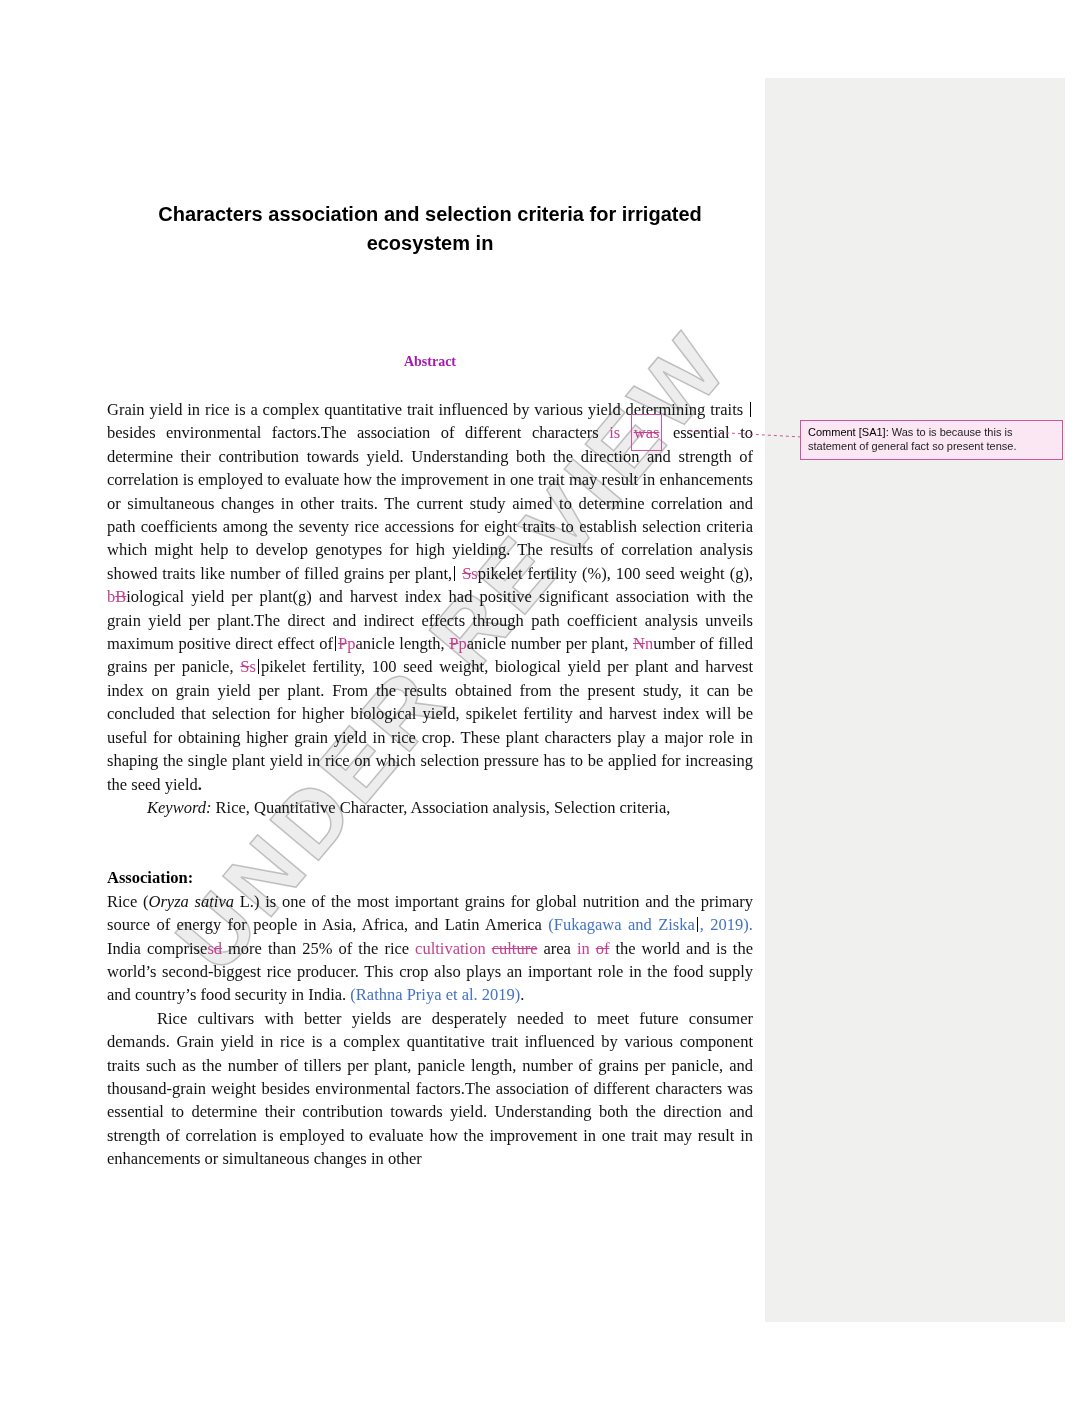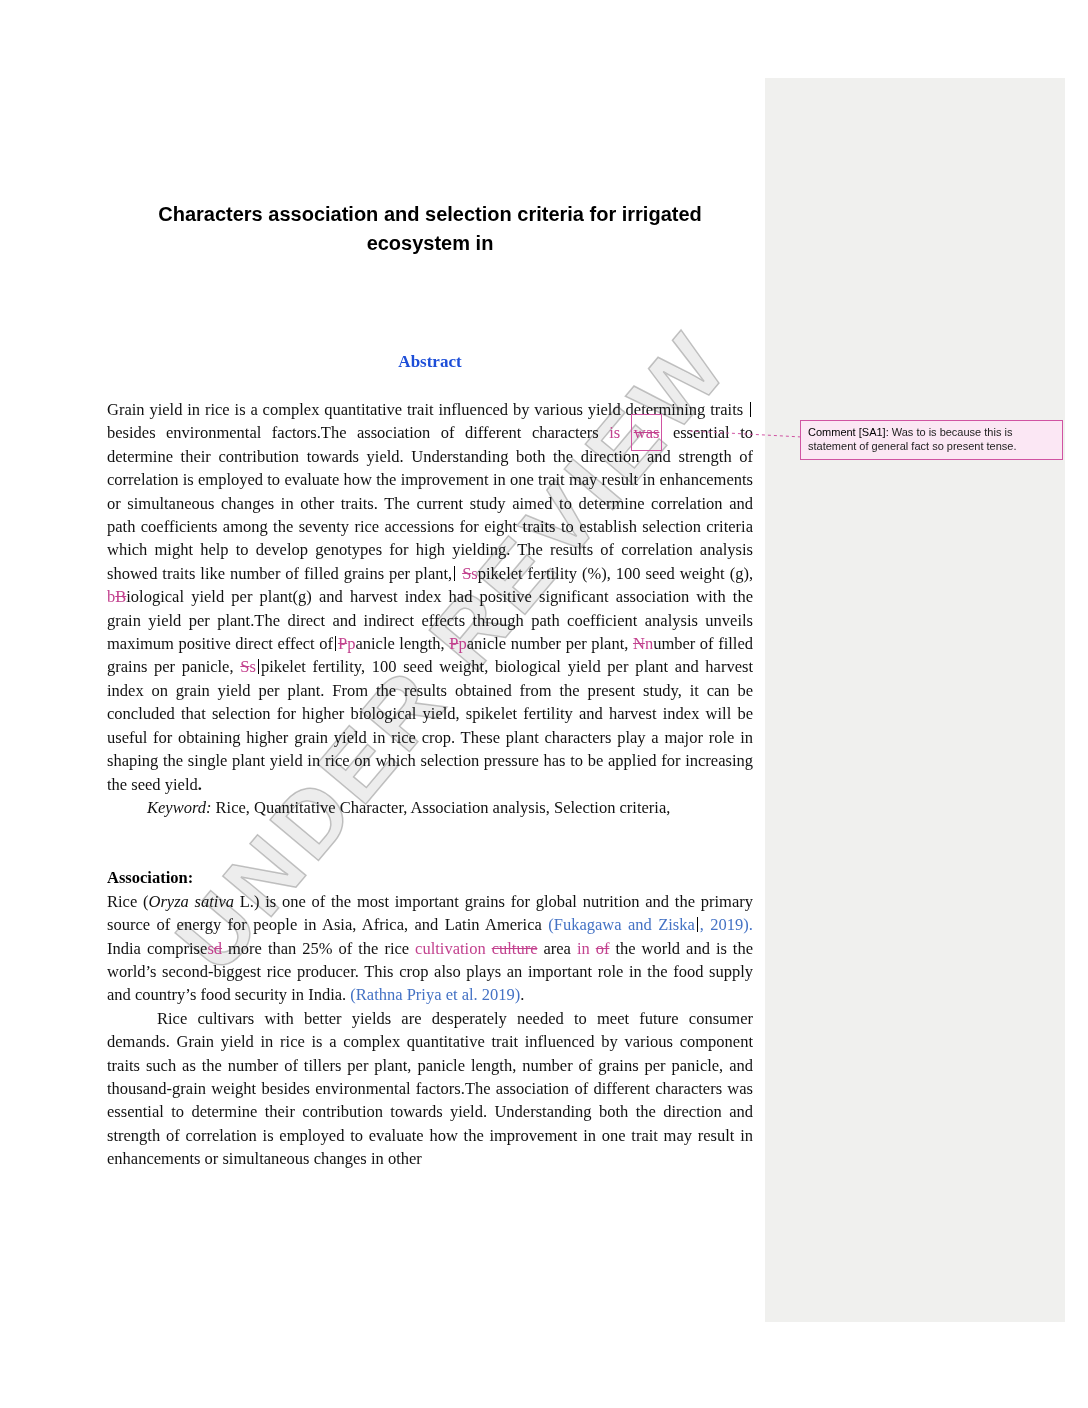--- a/index.html
+++ b/index.html
@@ -47,23 +47,23 @@
     font-family:"Liberation Sans",sans-serif;
     font-weight:bold;
     font-size:20px;
     line-height:29px;
     color:#000;
   }
   .abstract-heading{
     margin-top:92px;
     text-align:center;
     font-weight:bold;
-    font-size:17px;
+    font-size:14px;
     line-height:24px;
-    color:#1d4ed8;
+    color:#a21caf;
   }
   p{margin:0;}
   .body-text{
     font-size:16.5px;
     line-height:23.4px;
     text-align:justify;
   }
   .abstract-body{margin-top:24px;}
   .keyword-line{text-indent:40px;text-align:left;}
   .intro-heading{

